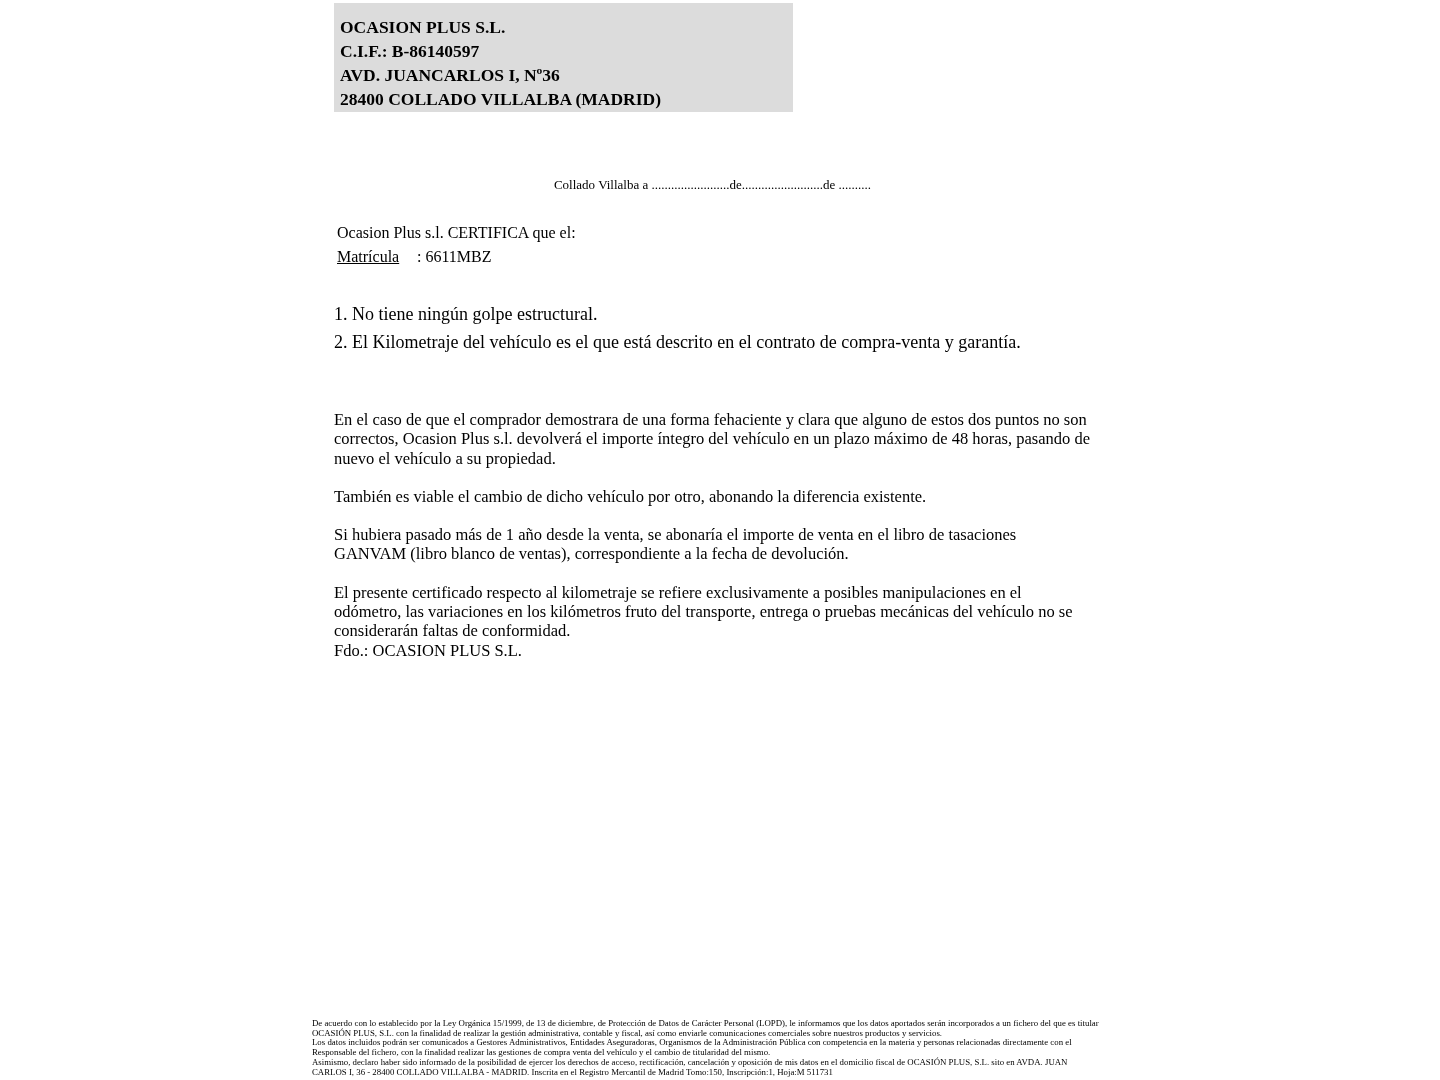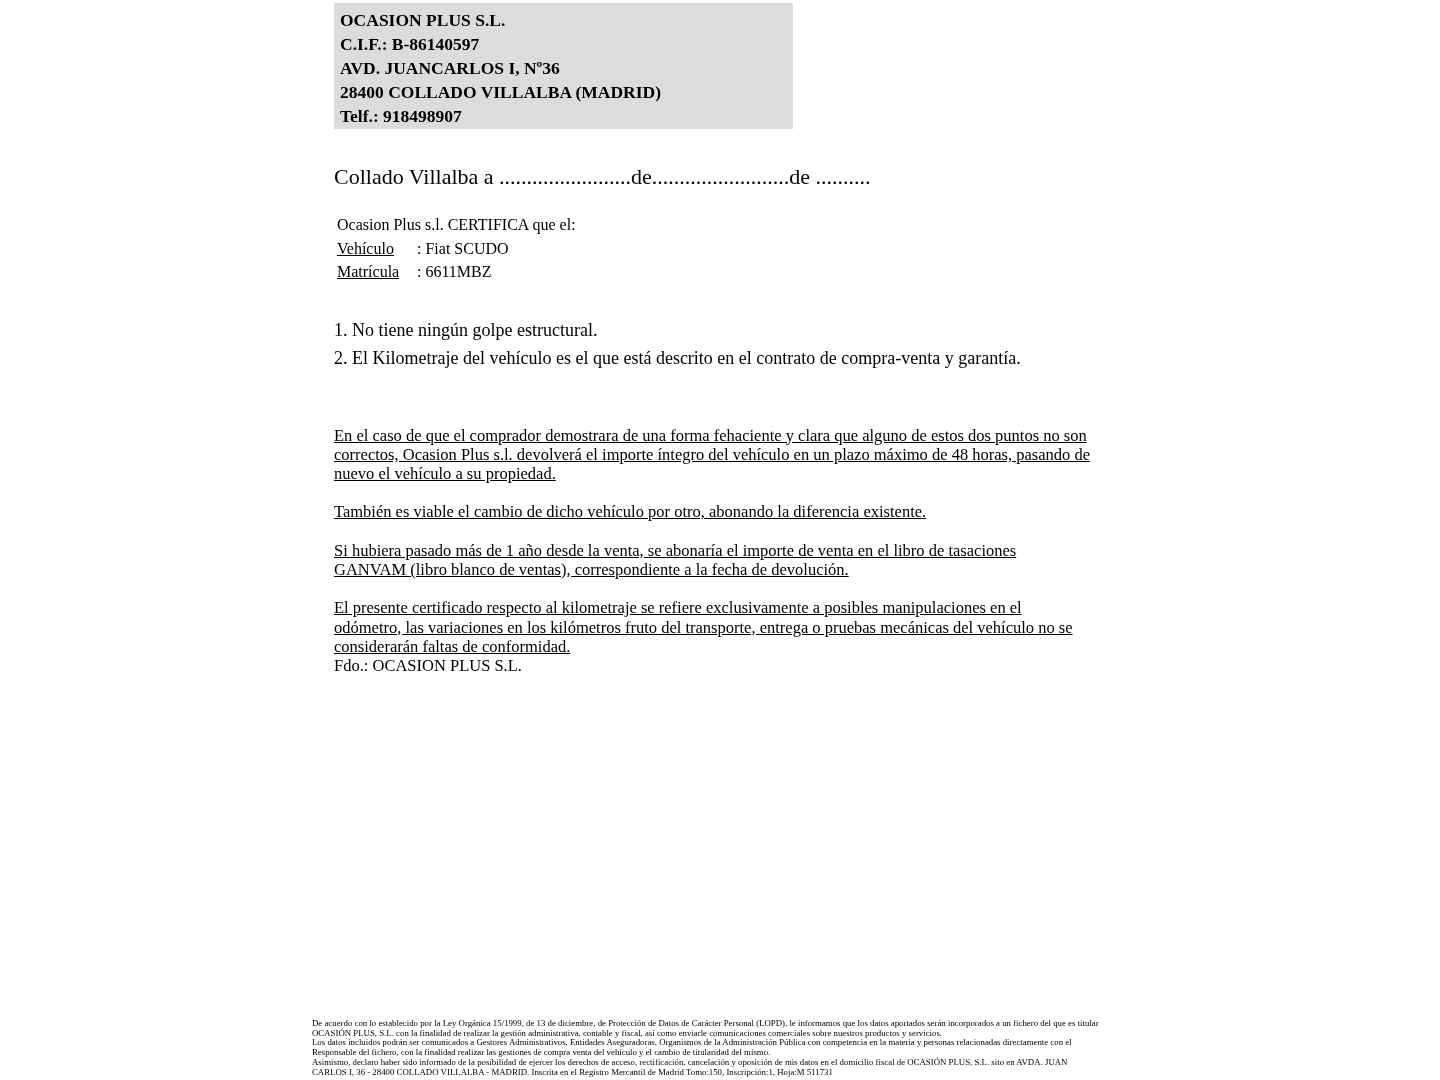--- a/index.html
+++ b/index.html
@@ -19,30 +19,30 @@
   .content {
     position: absolute;
     left: 334px;
     top: 0;
     width: 760px;
   }
   .header-box {
     margin-top: 3px;
     width: 453px;
     background: #dcdcdc;
-    padding: 5px 0 1px 6px;
+    padding: 12px 0 1px 6px;
     font-weight: bold;
     font-size: 17.5px;
     line-height: 24px;
   }
   .date-line {
-    margin-top: 38px;
-    font-size: 22px;
+    margin-top: 63px;
+    font-size: 13px;
     line-height: 19px;
-    text-align: left;
+    text-align: center;
     width: 757px;
   }
   .cert-block {
     margin-top: 27px;
     padding-left: 3px;
     font-size: 16px;
     line-height: 23.5px;
   }
   .cert-label {
     display: inline-block;
@@ -53,21 +53,20 @@
     font-size: 18px;
     line-height: 19px;
   }
   .point-1 { margin-top: 37px; }
   .point-2 { margin-top: 9px; }
   .para {
     width: 757px;
     font-size: 16.5px;
     line-height: 19.3px;
     margin: 19px 0 0 0;
-    text-decoration: underline;
   }
   .para-1 { margin-top: 58px; }
   .signature {
     font-size: 16.5px;
     line-height: 19px;
   }
   .legal {
     position: absolute;
     left: 312px;
     top: 1019px;
@@ -81,28 +80,26 @@
 <body>
 
 <div class="page">
   <div class="content">
 
     <div class="header-box">
       <div>OCASION PLUS S.L.</div>
       <div>C.I.F.: B-86140597</div>
       <div>AVD. JUANCARLOS I, Nº36</div>
       <div>28400 COLLADO VILLALBA (MADRID)</div>
-      <div>Telf.: 918498907</div>
     </div>
 
     <div class="date-line">Collado Villalba a ........................de.........................de ..........</div>
 
     <div class="cert-block">
       <div>Ocasion Plus s.l. CERTIFICA que el:</div>
-      <div><span class="cert-label"><span class="u">Vehículo</span></span><span>: Fiat SCUDO</span></div>
       <div><span class="cert-label"><span class="u">Matrícula</span></span><span>: 6611MBZ</span></div>
     </div>
 
     <div class="point point-1">1. No tiene ningún golpe estructural.</div>
     <div class="point point-2">2. El Kilometraje del vehículo es el que está descrito en el contrato de compra-venta y garantía.</div>
 
     <div class="para para-1">En el caso de que el comprador demostrara de una forma fehaciente y clara que alguno de estos dos puntos no son correctos, Ocasion Plus s.l. devolverá el importe íntegro del vehículo en un plazo máximo de 48 horas, pasando de nuevo el vehículo a su propiedad.</div>
     <div class="para">También es viable el cambio de dicho vehículo por otro, abonando la diferencia existente.</div>
     <div class="para">Si hubiera pasado más de 1 año desde la venta, se abonaría el importe de venta en el libro de tasaciones GANVAM (libro blanco de ventas), correspondiente a la fecha de devolución.</div>
     <div class="para">El presente certificado respecto al kilometraje se refiere exclusivamente a posibles manipulaciones en el odómetro, las variaciones en los kilómetros fruto del transporte, entrega o pruebas mecánicas del vehículo no se considerarán faltas de conformidad.</div>

